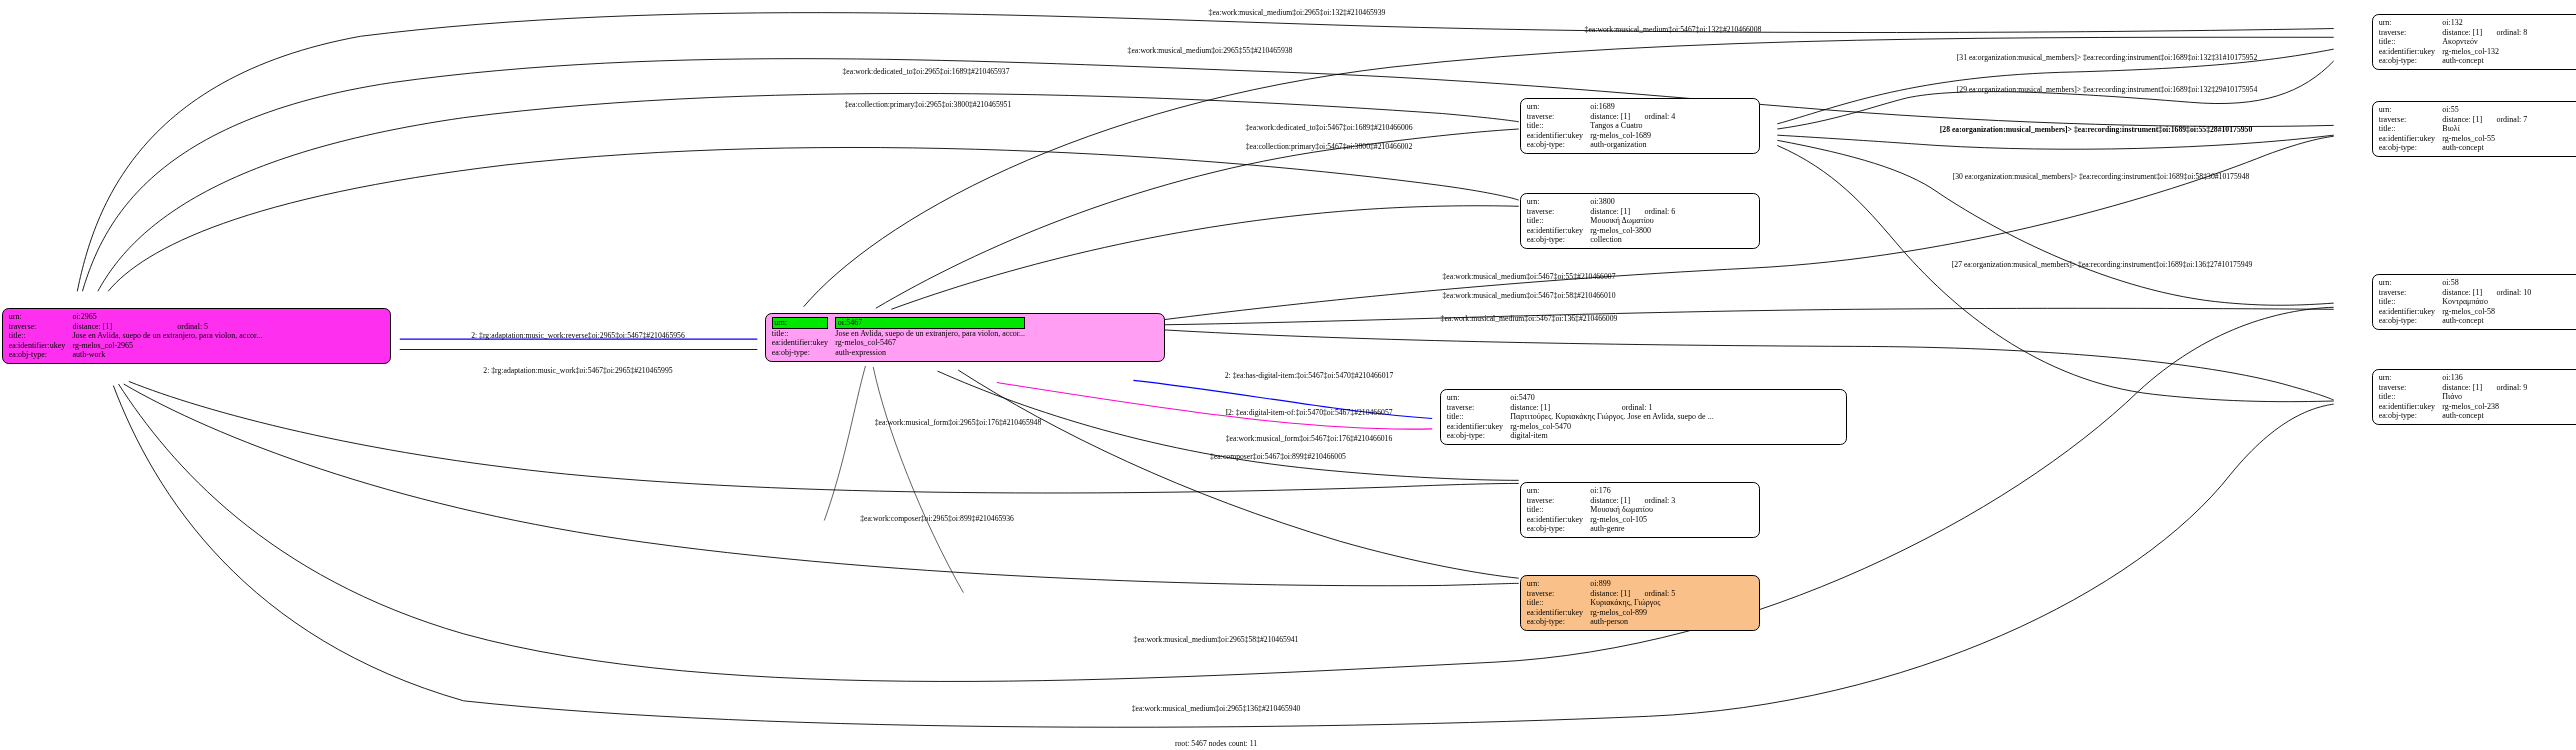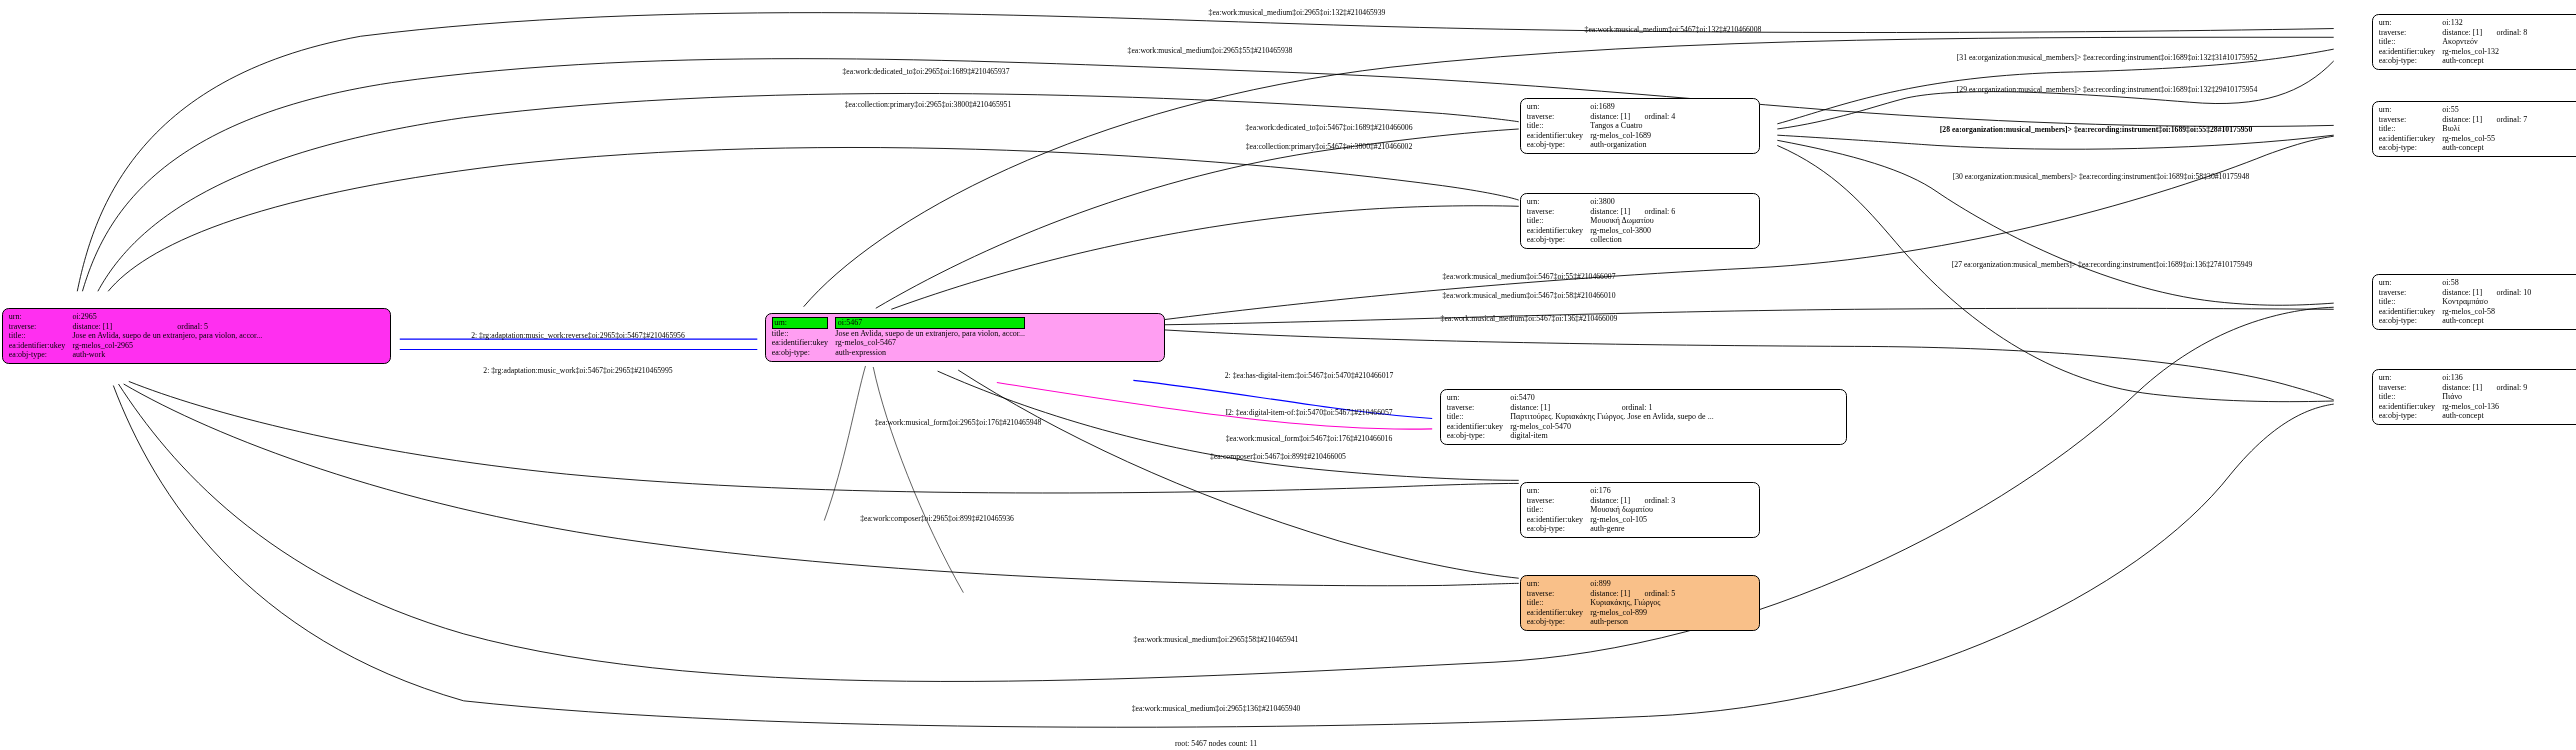--- a/index.html
+++ b/index.html
@@ -414,21 +414,21 @@
         <td class="k">traverse:</td>
         <td class="v">distance: [1]</td>
         <td class="v2">ordinal: 9</td>
       </tr>
       <tr>
         <td class="k">title::</td>
         <td class="v" colspan="2">Πιάνο</td>
       </tr>
       <tr>
         <td class="k">ea:identifier:ukey</td>
-        <td class="v" colspan="2">rg-melos_col-136</td>
+        <td class="v" colspan="2">rg-melos_col-238</td>
       </tr>
       <tr>
         <td class="k">ea:obj-type:</td>
         <td class="v" colspan="2">auth-concept</td>
       </tr>
     </tbody>
       </table>
   </div>
 
   <div class="elabel c" style="left:1289px;top:8.8px;margin-left:8px;">‡ea:work:musical_medium‡oi:2965‡oi:132‡#210465939</div>

